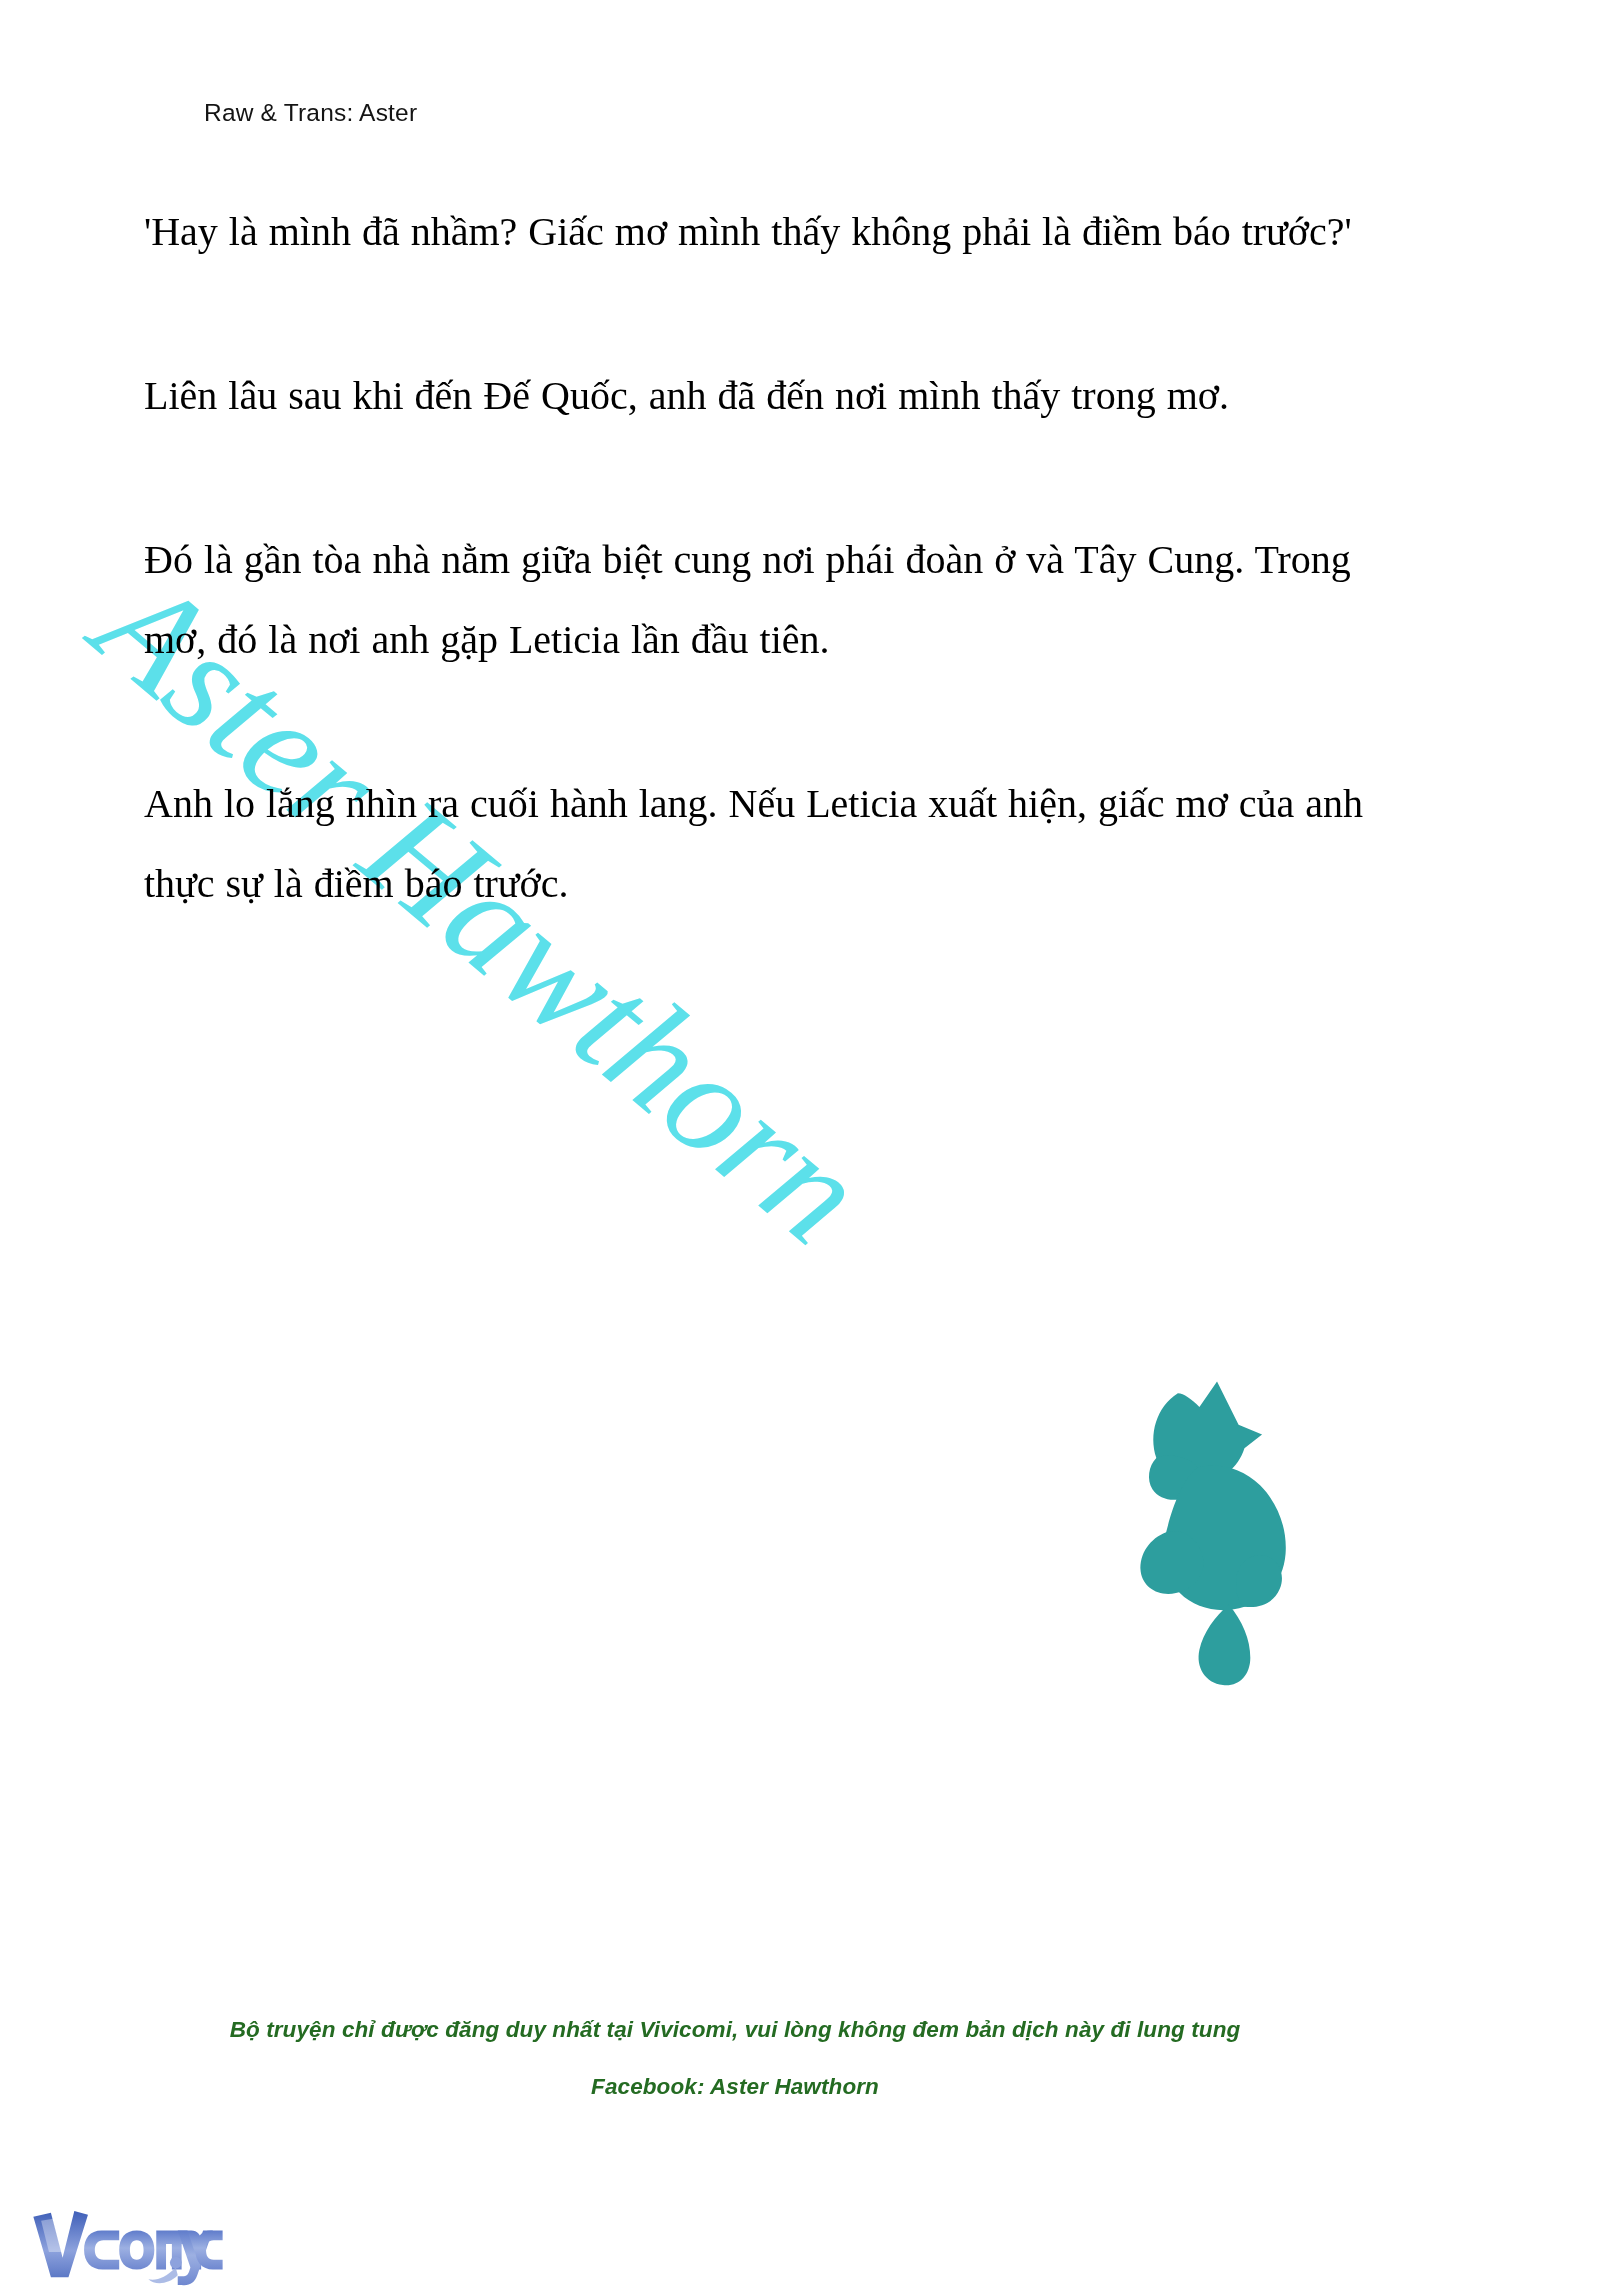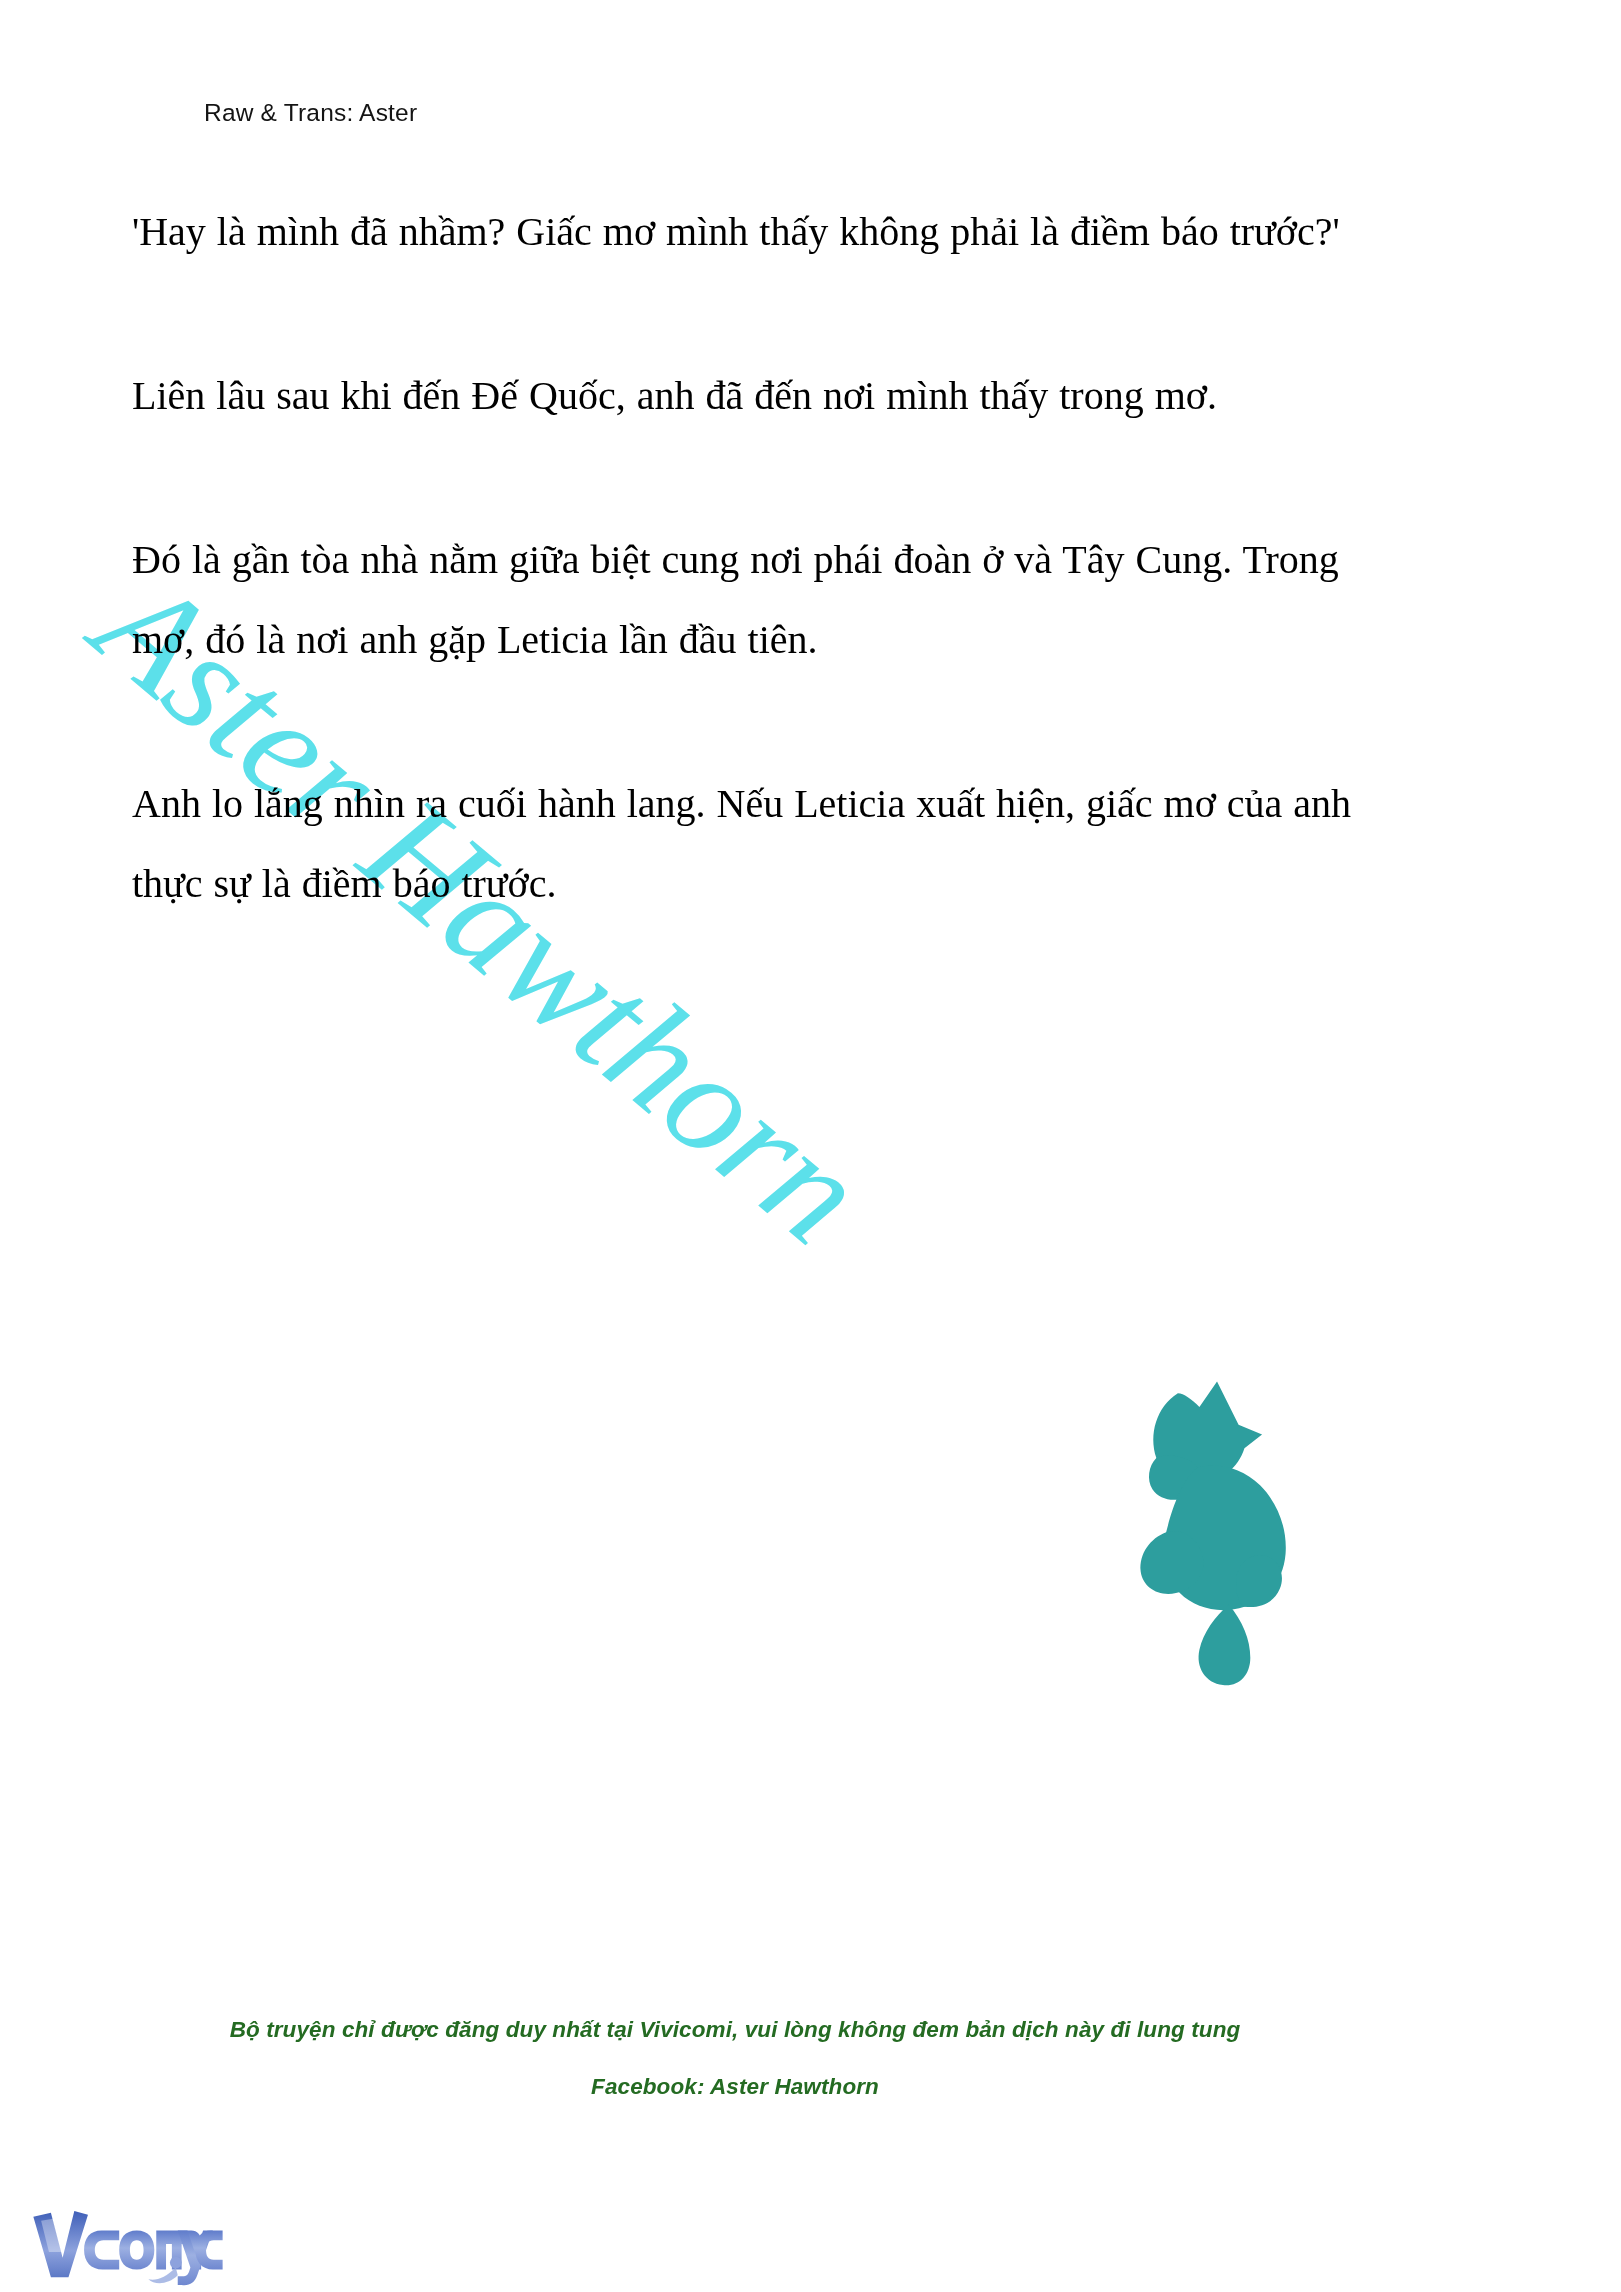--- a/index.html
+++ b/index.html
@@ -65,21 +65,21 @@
     left: 132px;
     top: 192px;
     width: 1274px;
     z-index: 3;
   }
 
   .para {
     font-size: 40px;
     line-height: 80px;
     color: #000000;
-    margin: 0 0 84px 0;
+    margin: 0 0 84px 12px;
     letter-spacing: 0px;
     word-spacing: 1px;
   }
   .para:last-child { margin-bottom: 0; }
 
   
   .footer-notice {
     position: absolute;
     left: 0;
     top: 2015px;

